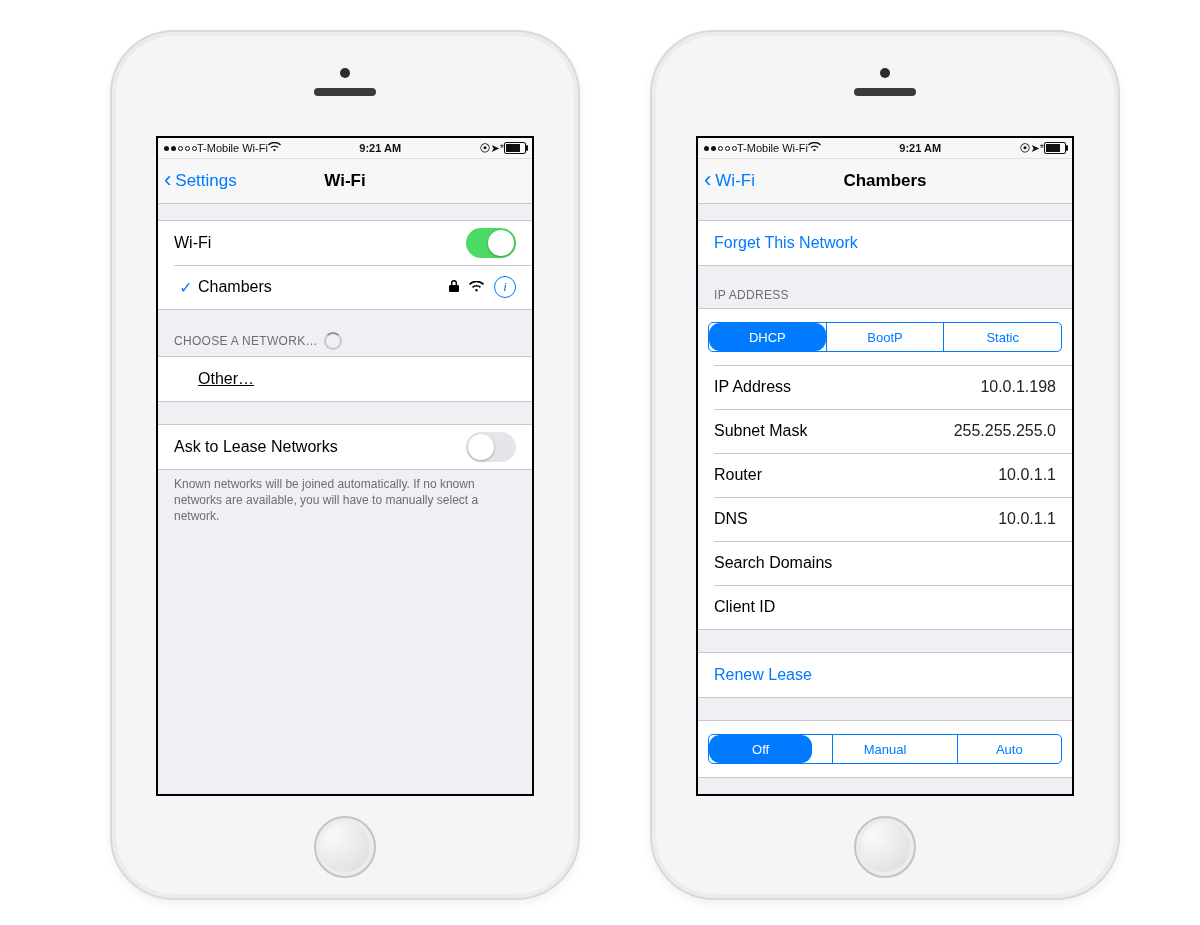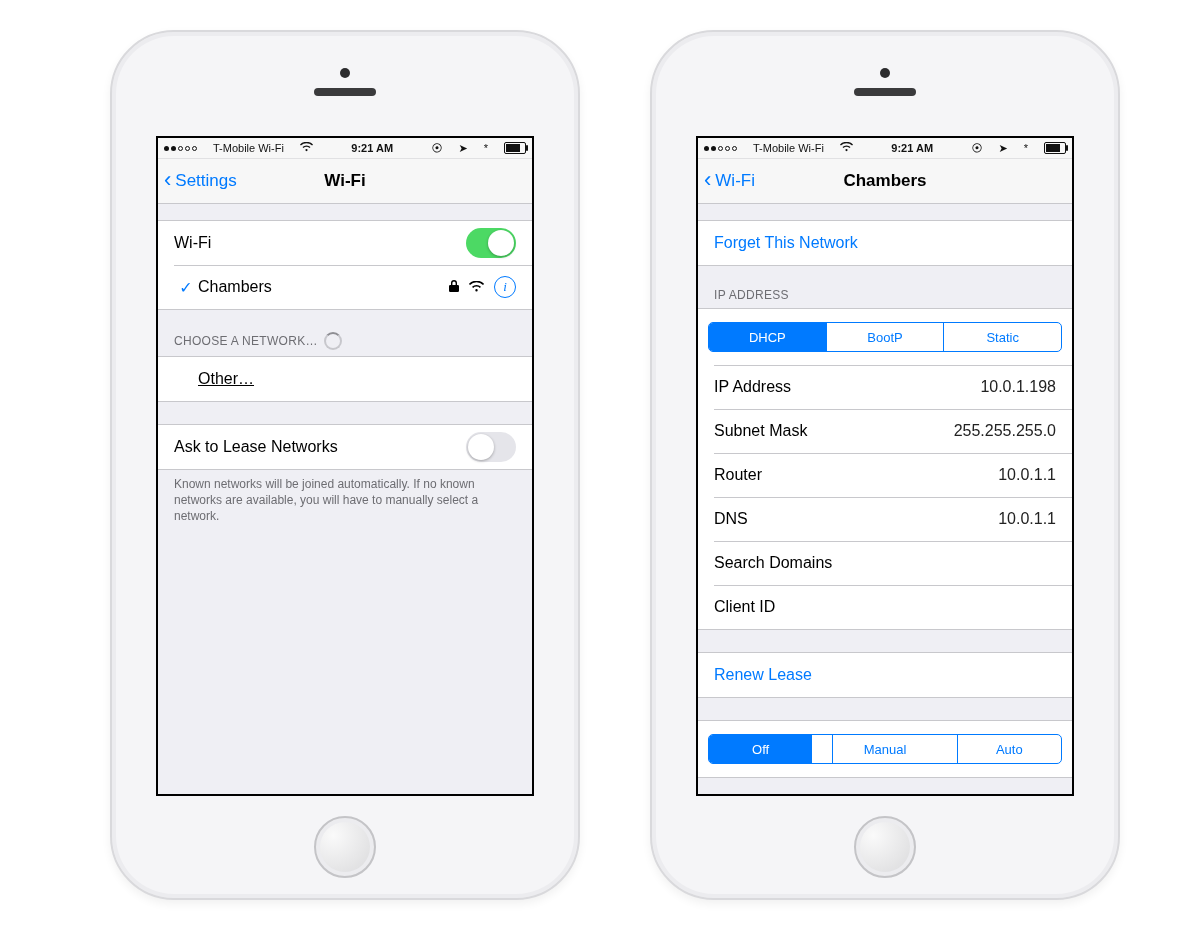--- a/index.html
+++ b/index.html
@@ -7,21 +7,21 @@
   .phone{position:absolute;top:30px;width:470px;height:870px;}
   .phone.left{left:110px;}
   .phone.right{left:650px;}
   .phone-body{position:absolute;inset:0;border-radius:64px;background:#f5f5f7;border:2px solid #d9d9dc;box-shadow:inset 0 0 0 4px #ececef,0 4px 10px rgba(0,0,0,.06);}
   .notch-speaker{position:absolute;top:58px;left:50%;transform:translateX(-50%);width:62px;height:8px;border-radius:4px;background:#3a3a3c;}
   .notch-cam{position:absolute;top:38px;left:50%;transform:translateX(-50%);width:10px;height:10px;border-radius:50%;background:#2b2b2d;}
   .home-btn{position:absolute;bottom:22px;left:50%;transform:translateX(-50%);width:58px;height:58px;border-radius:50%;background:radial-gradient(circle at 30% 30%,#fafafa,#d7d7d9);border:2px solid #c4c4c7;box-shadow:inset 0 0 0 4px #ececef;}
   .screen{position:absolute;top:106px;left:46px;right:46px;bottom:104px;border:2px solid #000;background:#efeff4;overflow:hidden;}
   
   .statusbar{height:20px;background:#f7f7f7;border-bottom:1px solid #e1e1e3;display:flex;align-items:center;justify-content:space-between;padding:0 6px;font-size:11px;color:#111;}
-  .statusbar .sb-left,.statusbar .sb-right{display:flex;align-items:center;gap:16px;}
+  .statusbar .sb-left,.statusbar .sb-right{display:flex;align-items:center;gap:0;}
   .sig{display:flex;gap:2px;align-items:flex-end;}
   .sig i{width:5px;height:5px;border-radius:50%;background:#111;display:block;}
   .sig i.empty{background:none;border:1px solid #111;width:3px;height:3px;}
   .wifi-icon{display:inline-block;font-size:12px;}
   .sb-right span{font-size:11px;}
   .battery{display:inline-flex;align-items:center;gap:2px;}
   .battery .shell{width:20px;height:10px;border:1px solid #111;border-radius:2px;position:relative;}
   .battery .shell::after{content:"";position:absolute;right:-3px;top:2px;width:2px;height:6px;background:#111;border-radius:1px;}
   .battery .fill{position:absolute;left:1px;top:1px;bottom:1px;width:70%;background:#111;}
   
@@ -49,21 +49,21 @@
   .row .accessories .info{width:20px;height:20px;border:1.5px solid #007aff;border-radius:50%;display:flex;align-items:center;justify-content:center;color:#007aff;font-size:13px;font-style:italic;font-family:Georgia,serif;}
   
   .switch{width:50px;height:30px;border-radius:15px;background:#e5e5ea;position:relative;transition:.2s;}
   .switch .knob{position:absolute;top:2px;left:2px;width:26px;height:26px;border-radius:50%;background:#fff;box-shadow:0 1px 3px rgba(0,0,0,.3);}
   .switch.on{background:#4cd964;}
   .switch.on .knob{left:22px;}
   
   .segmented{display:flex;margin:0 10px;border:1px solid #007aff;border-radius:5px;overflow:hidden;height:28px;}
   .segmented .seg{flex:1;display:flex;align-items:center;justify-content:center;font-size:13px;color:#007aff;border-left:1px solid #007aff;}
   .segmented .seg:first-child{border-left:none;}
-  .segmented .seg.selected{background:#007aff;color:#fff;}
+  .segmented .seg.selected{background:#007aff;color:#fff;border-radius:11px;}
   
   .spinner{width:14px;height:14px;border:2px solid #c7c7cc;border-top-color:#8e8e93;border-radius:50%;display:inline-block;animation:spin 1s linear infinite;}
   @keyframes spin{to{transform:rotate(360deg);}}
 </style>
 </head>
 <body>
 
 <div class="stage">
 
   <div class="phone left">

